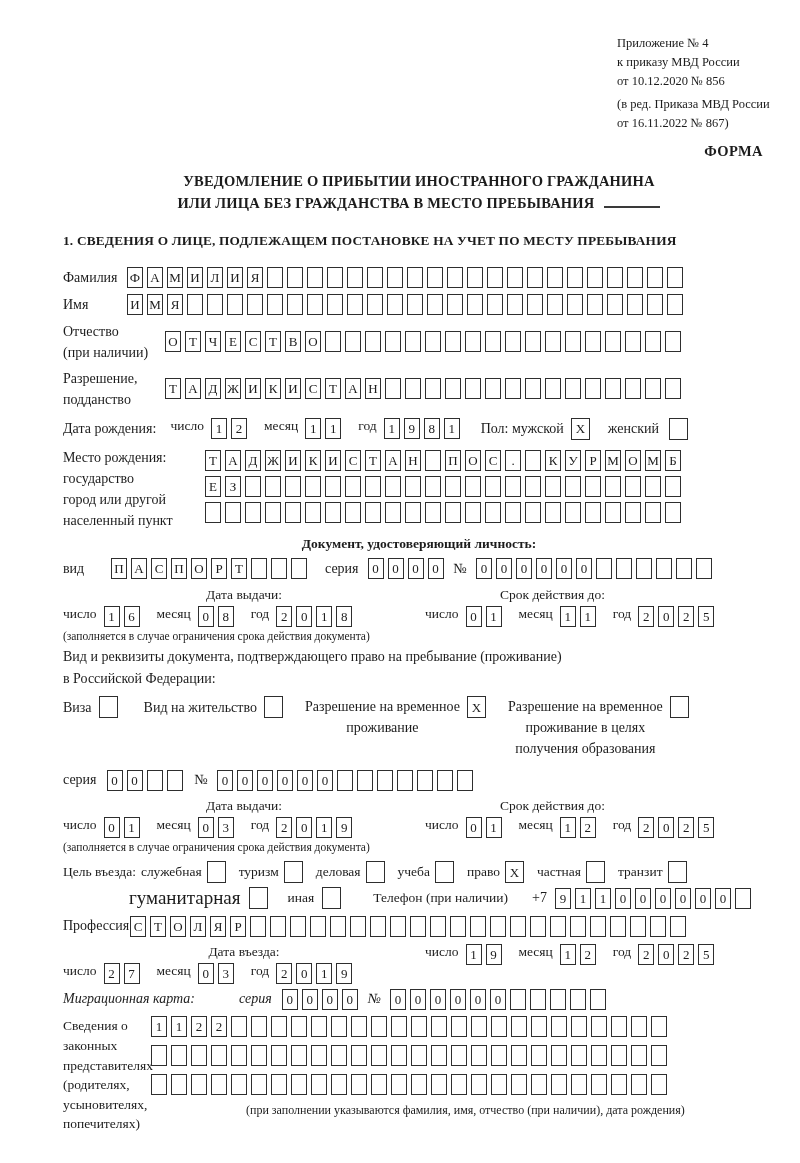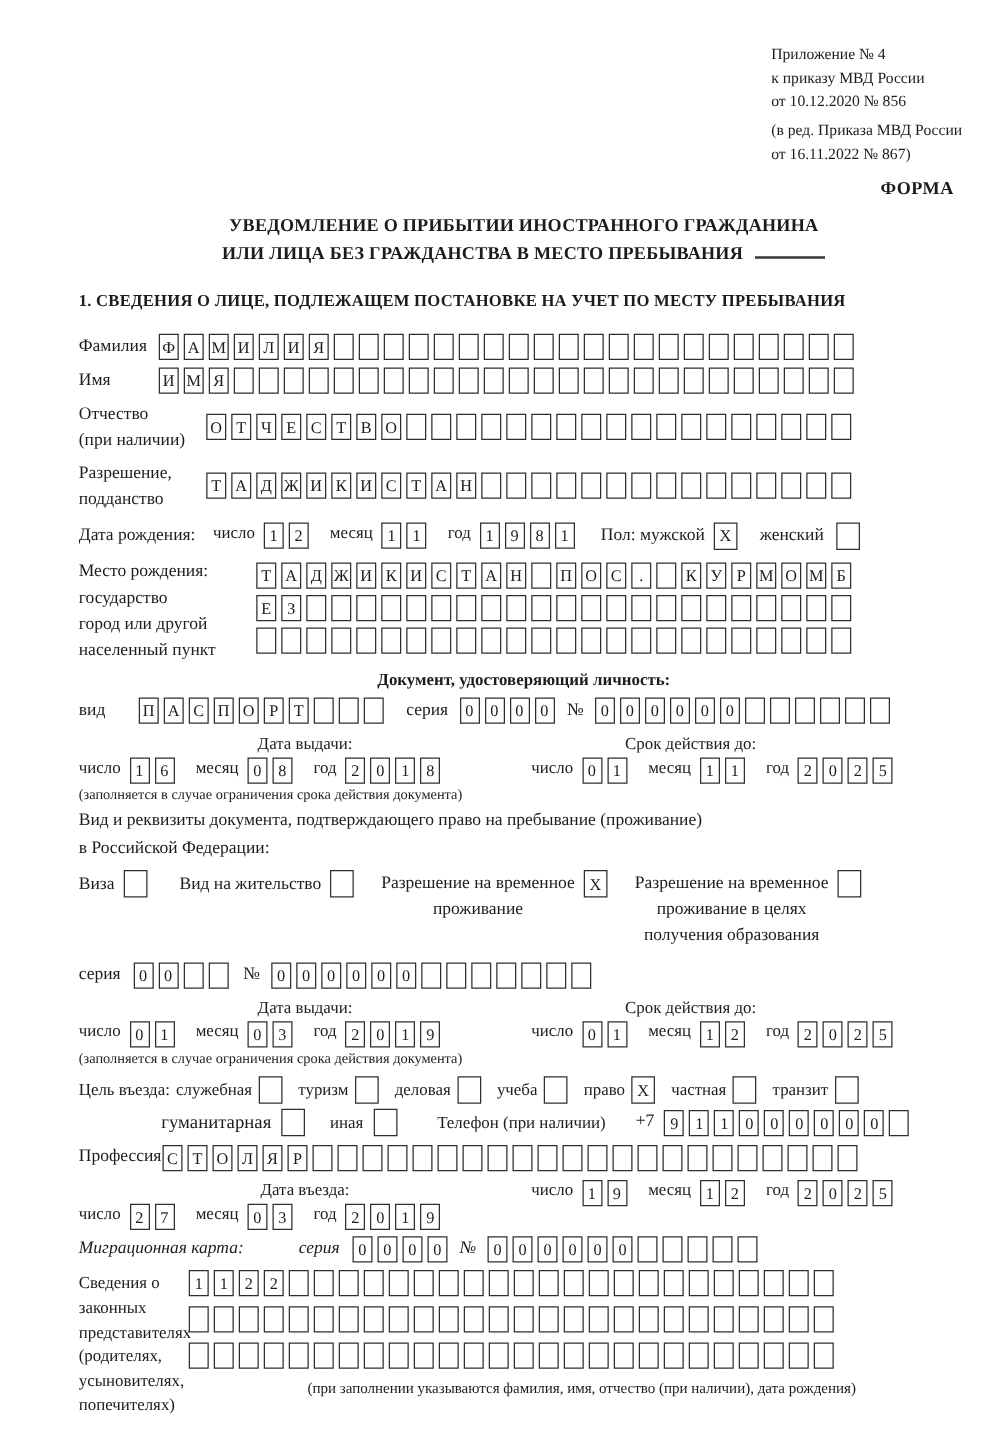--- a/index.html
+++ b/index.html
@@ -576,21 +576,21 @@
     <span class="cell cb"></span>
     <span class="plbl pgap">право</span>
     <span class="cell cb">X</span>
     <span class="plbl pgap">частная</span>
     <span class="cell cb"></span>
     <span class="plbl pgap">транзит</span>
     <span class="cell cb"></span>
   </div>
 
   <div class="purpose2-row">
-    <span class="plbl" style="font-size:15px; margin-right:8px;">гуманитарная</span>
+    <span class="plbl" style="font-size:19px; margin-right:8px;">гуманитарная</span>
     <span class="cell cb"></span>
     <span class="plbl pgap" style="font-size:13.5px; margin-left:16px; margin-right:8px;">иная</span>
     <span class="cell cb"></span>
     <span class="phone-lbl">Телефон (при наличии)</span>
     <span class="phone-prefix">+7</span>
     <span class="cells">
         <span class="cell">9</span>
         <span class="cell">1</span>
         <span class="cell">1</span>
         <span class="cell">0</span>

